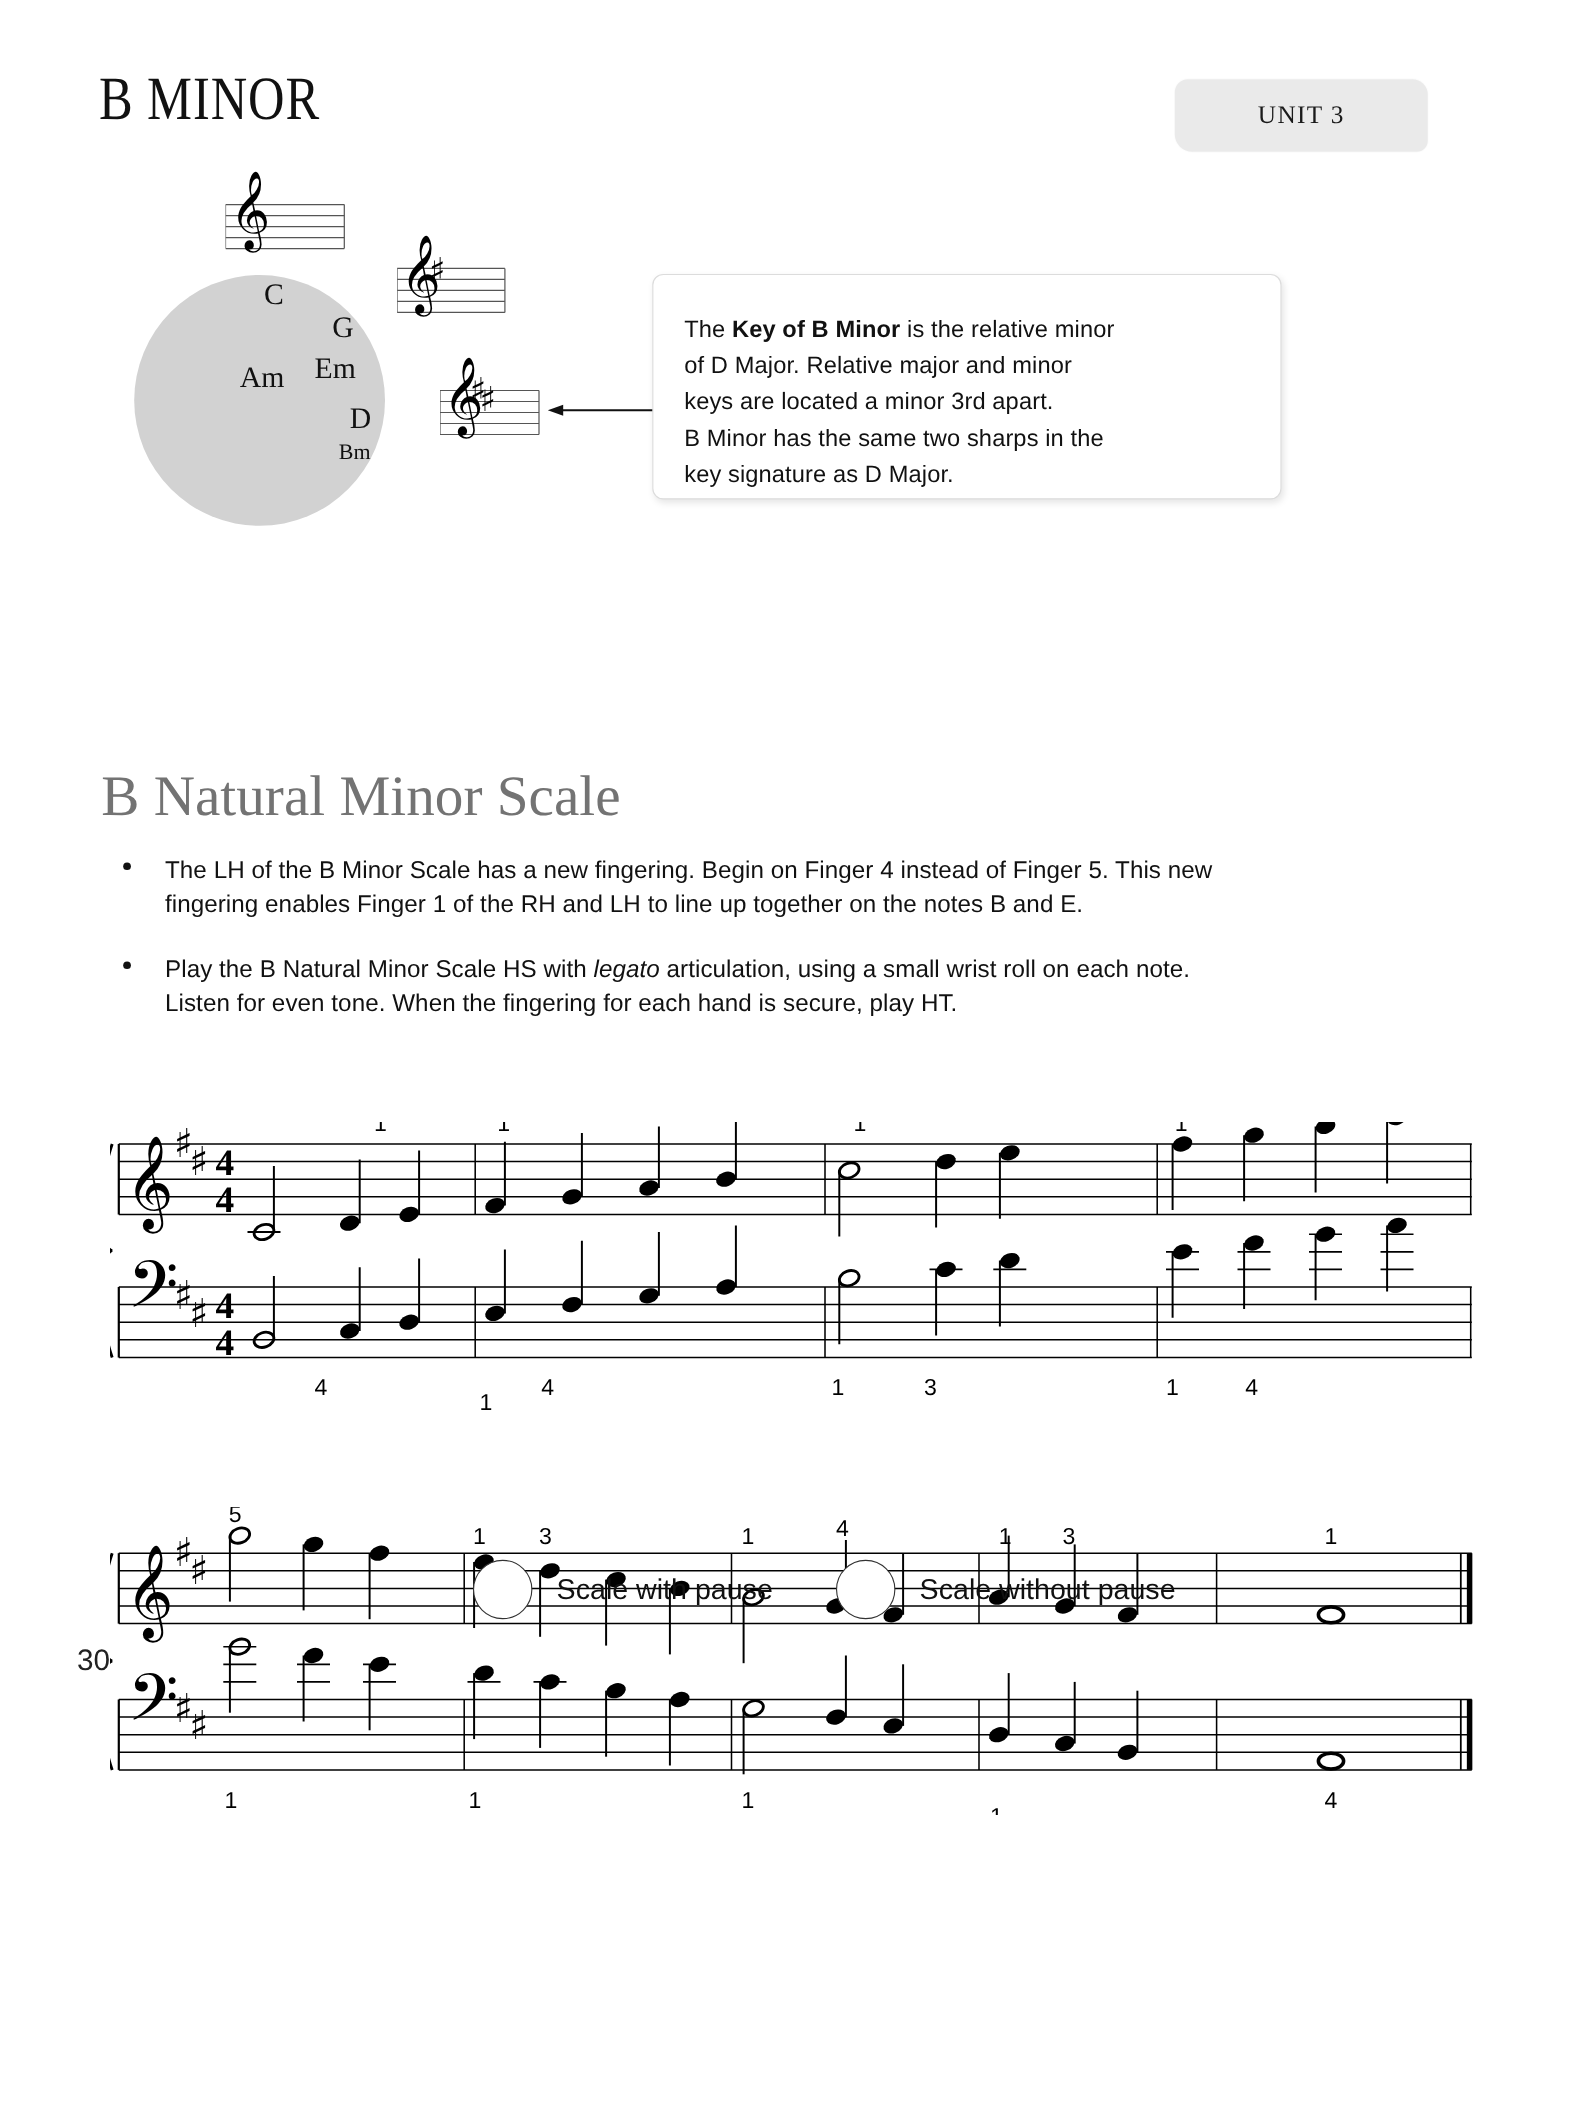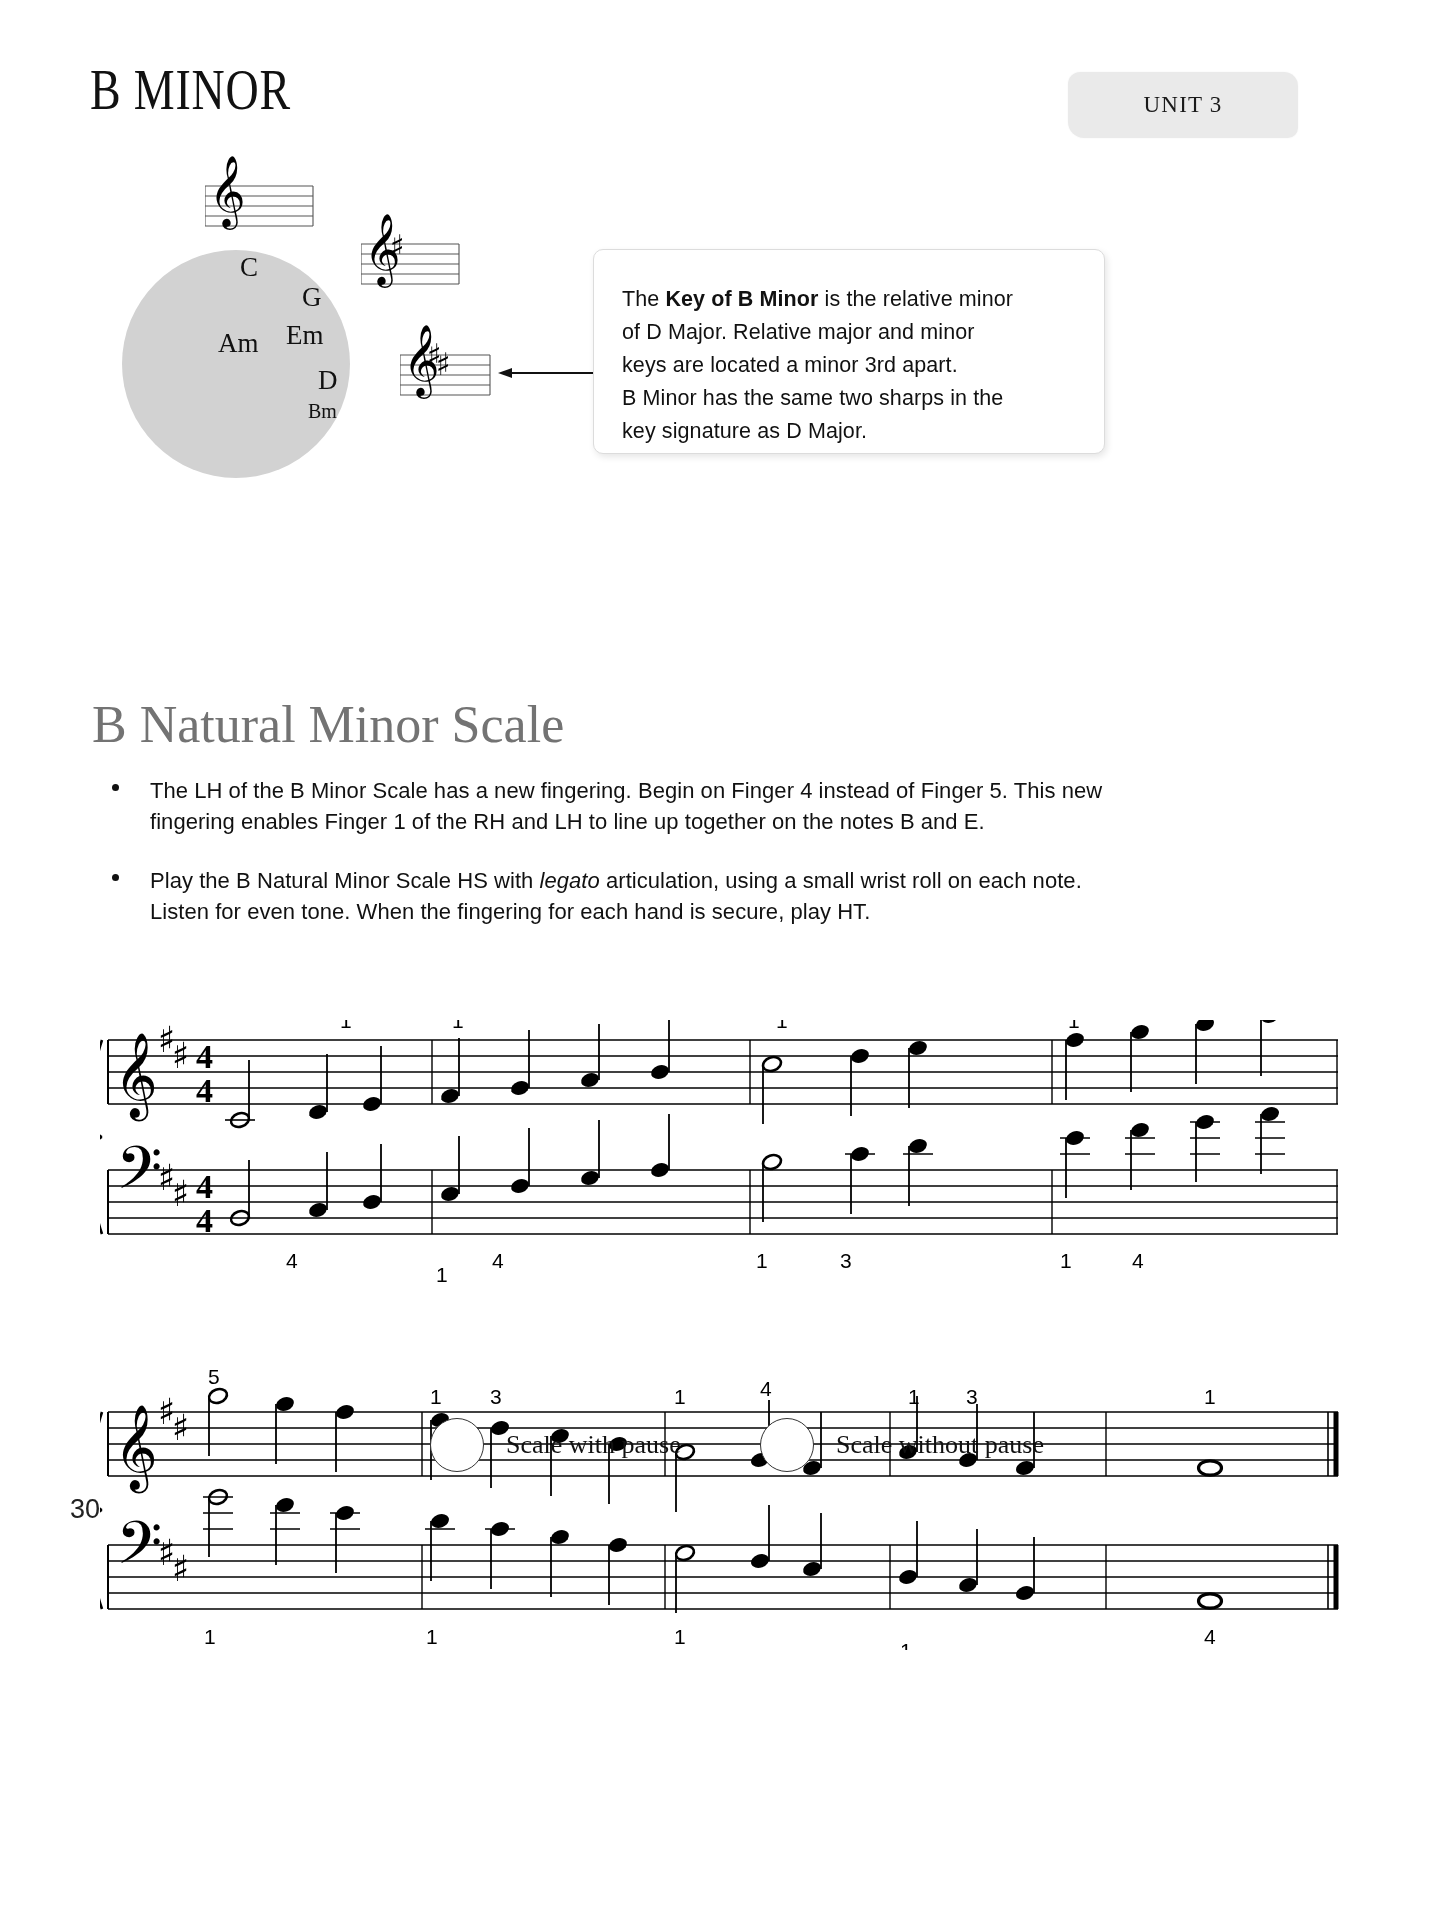--- a/index.html
+++ b/index.html
@@ -58,21 +58,21 @@
   }
   .mini-staff .sharp {
     position:absolute;
     font-family:"DejaVu Sans", sans-serif;
     font-size:31px; line-height:1; color:#000;
   }
 
   
   .callout {
     position:absolute; left:593px; top:249px;
-    width:512px; height:205px;
+    width:572px; height:205px;
     background:#ffffff;
     border:1px solid #dcdcdc;
     border-radius:10px;
     box-shadow:2px 3px 7px rgba(0,0,0,0.10);
   }
   .callout-text {
     position:absolute; left:28px; top:33px; right:22px;
     font-family:"Liberation Sans", sans-serif;
     font-size:21.5px; line-height:33px; color:#111;
     letter-spacing:0.1px;
@@ -111,21 +111,21 @@
 
   
   .practice { position:absolute; left:430px; top:1418px; width:660px; height:64px; }
   .check-group { position:absolute; top:0; display:flex; align-items:center; }
   .check-circle {
     width:54px; height:54px; border:1.6px solid #333; border-radius:50%;
     background:#fff;
   }
   .check-label {
     margin-left:22px;
-    font-family:Liberation Serif, serif;
+    font-family:Liberation Sans, sans-serif;
     font-size:26px; color:#111; white-space:nowrap;
   }
 
   
   .page-number {
     position:absolute; left:70px; top:1494px;
     font-family:"Liberation Sans", sans-serif;
     font-size:27px; color:#222;
   }
 </style>

